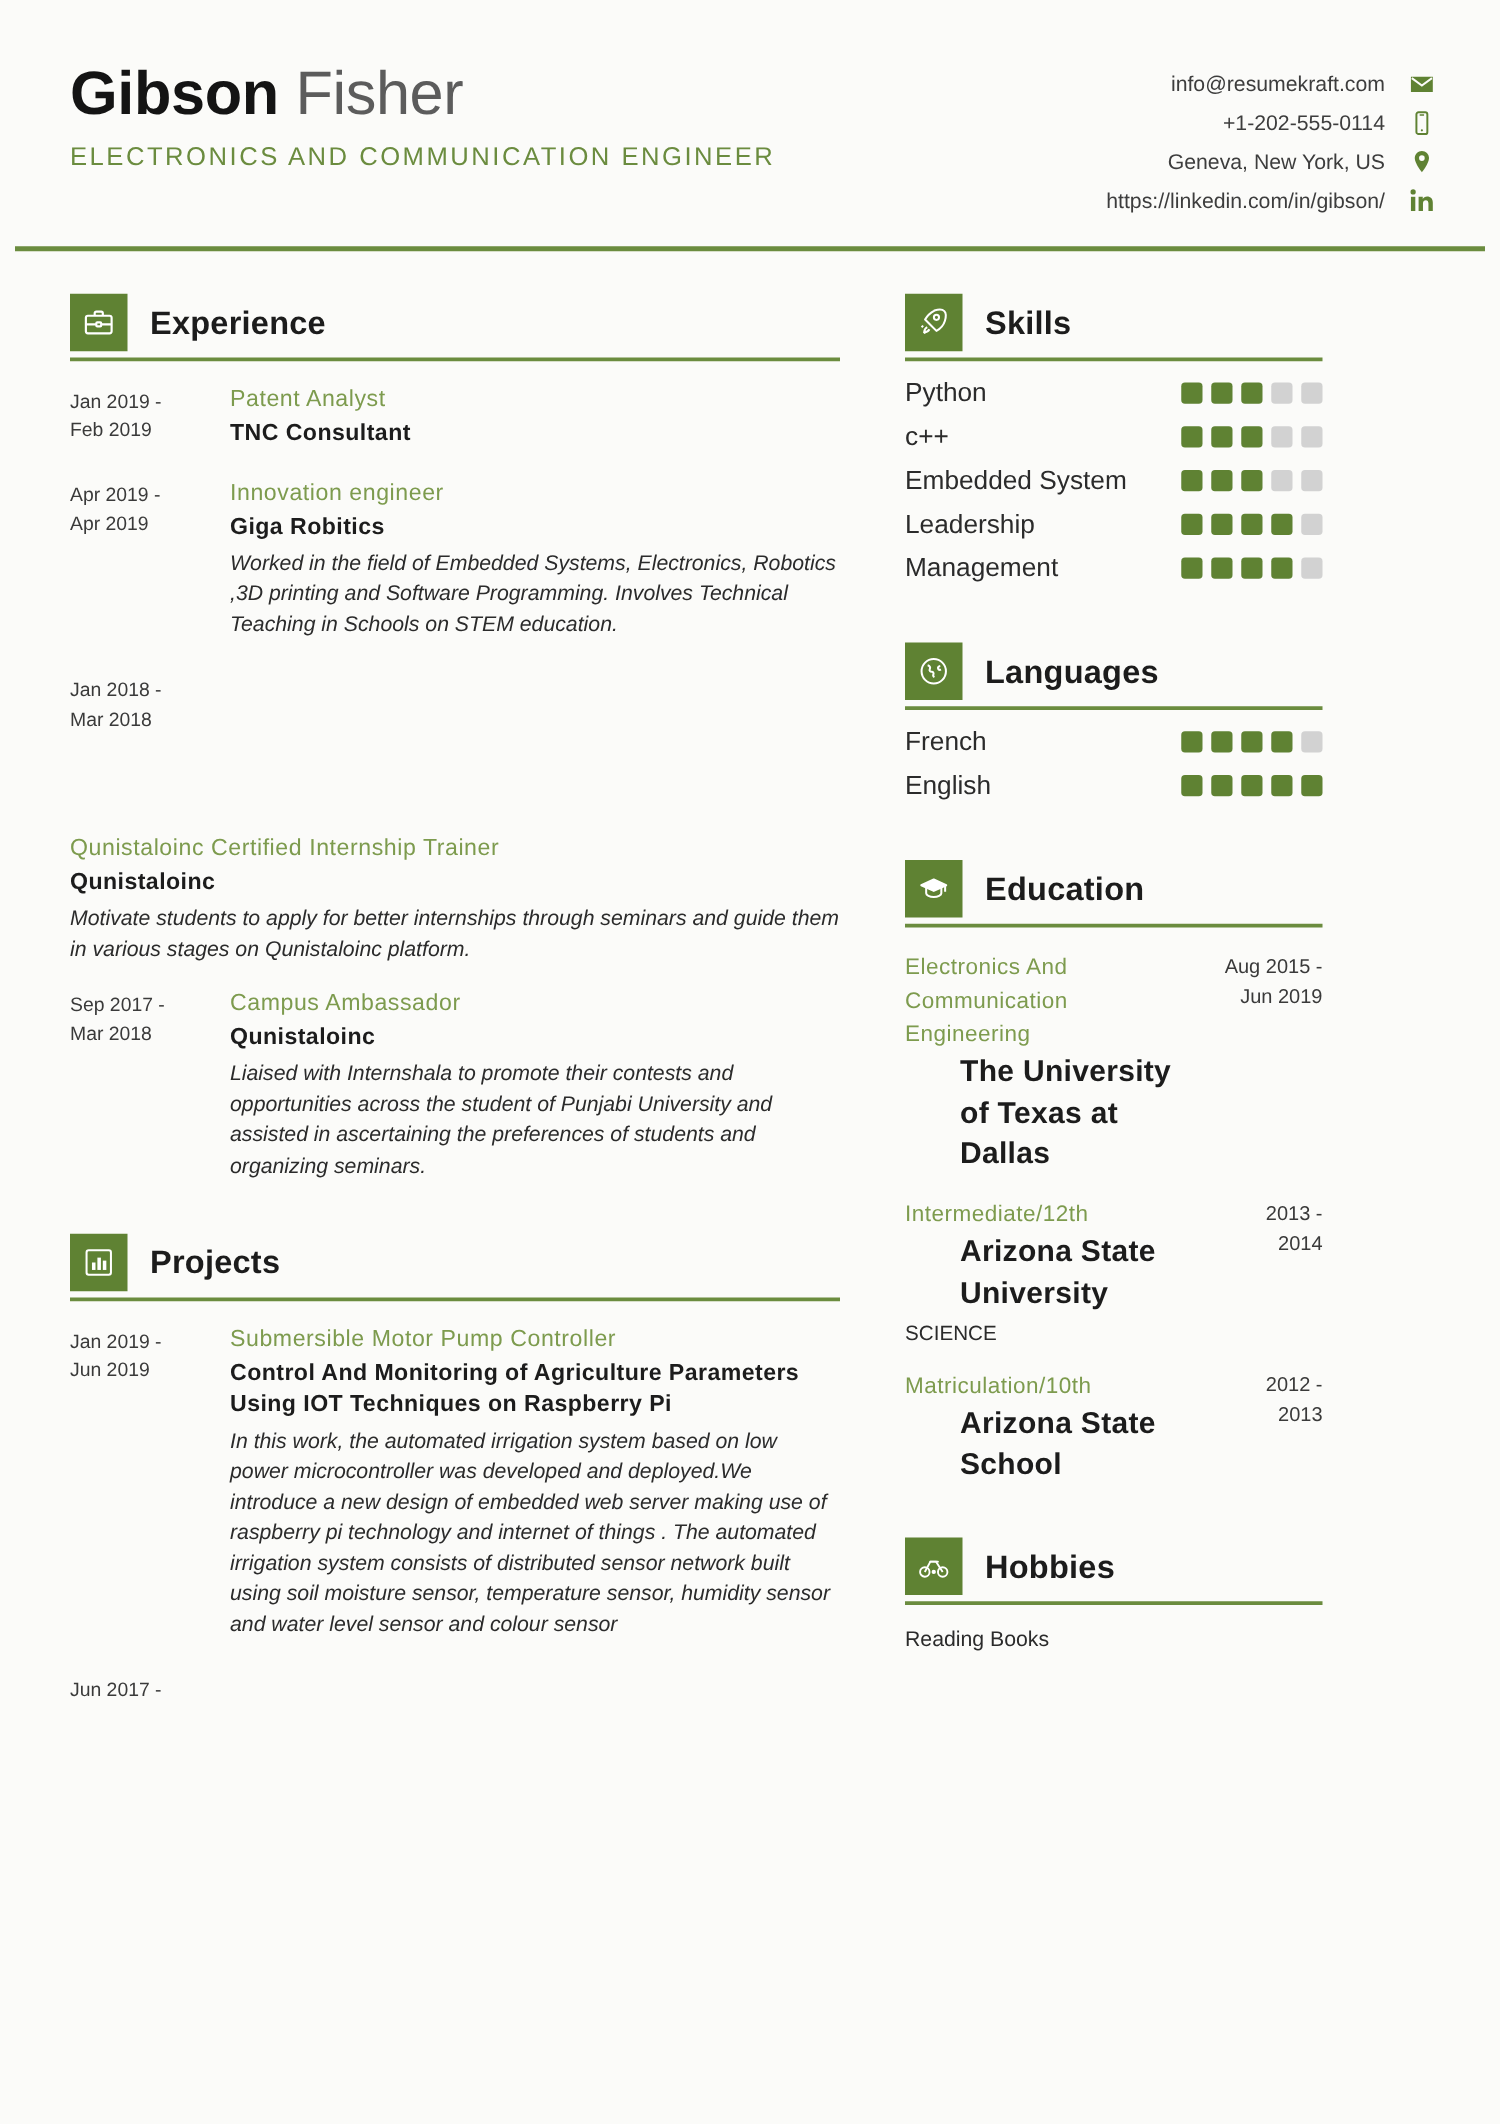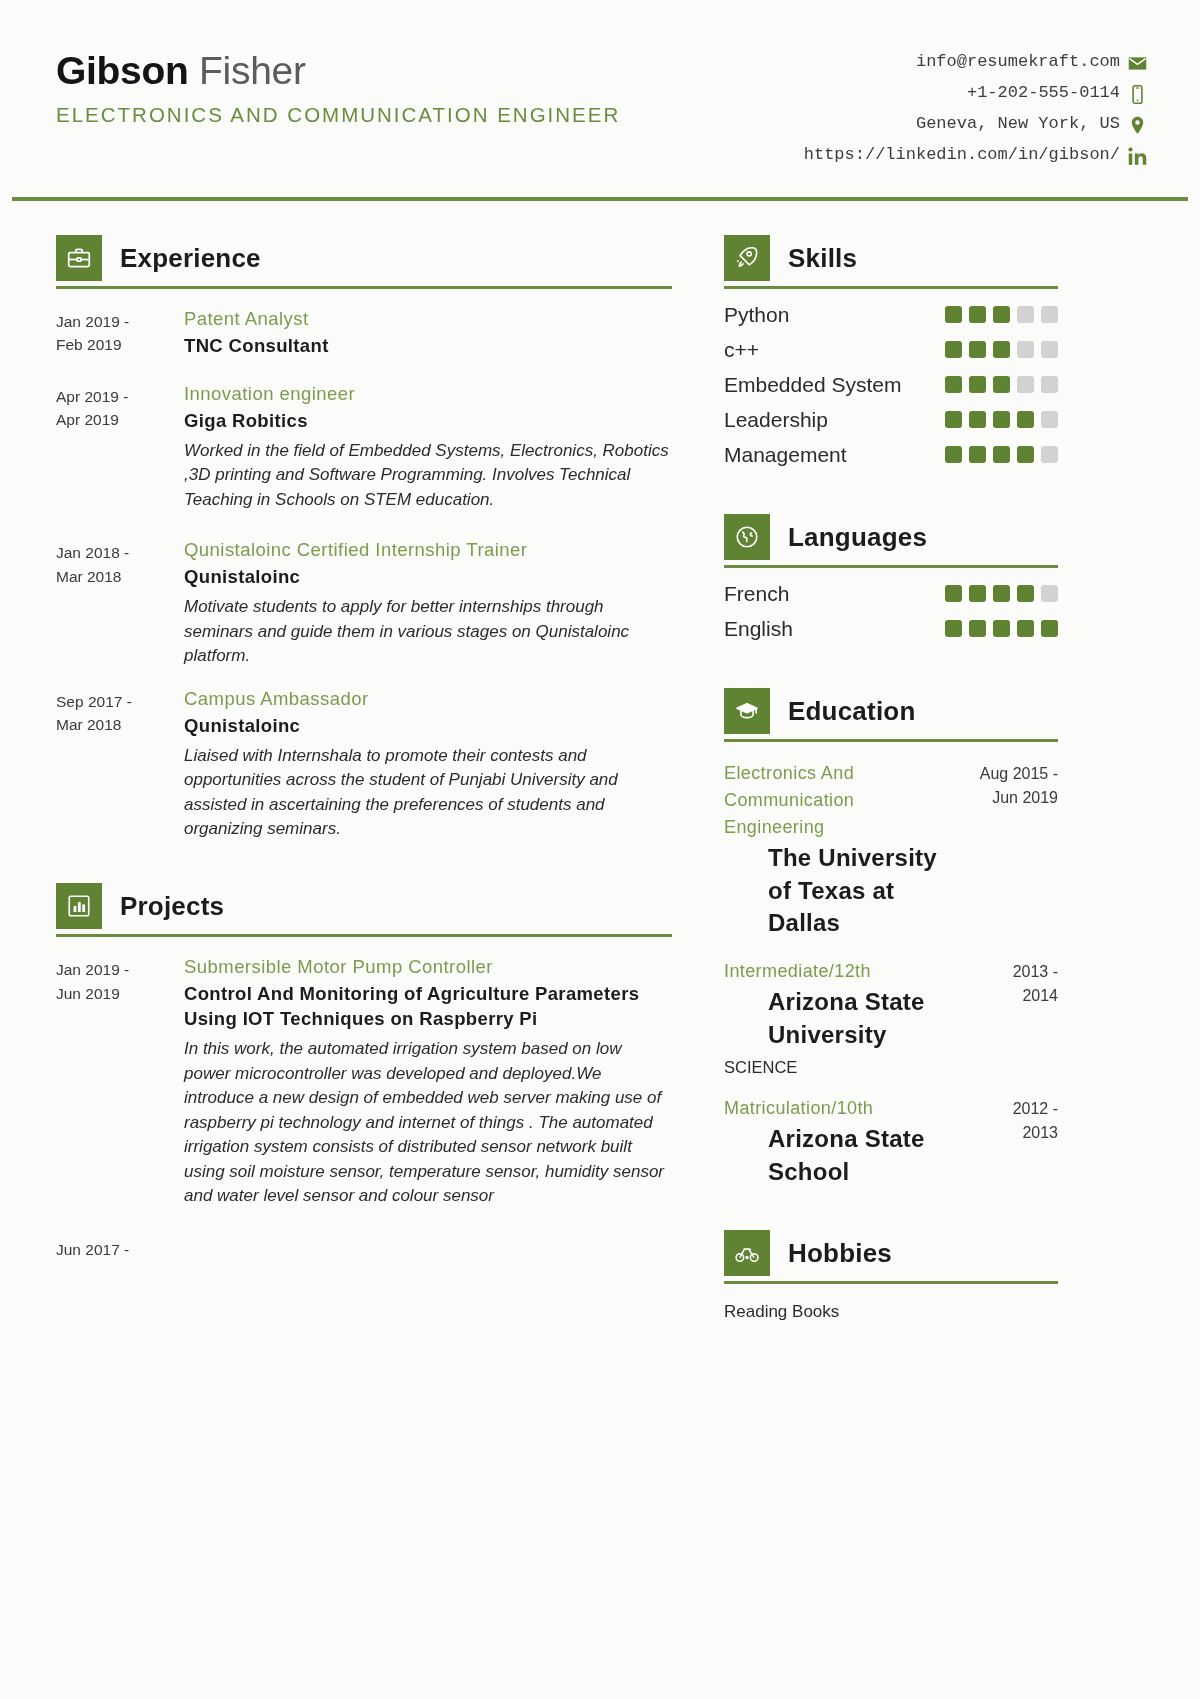--- a/index.html
+++ b/index.html
@@ -20,21 +20,21 @@
 
   
   .header {
     display: flex;
     align-items: flex-start;
     justify-content: space-between;
     padding: 44px 52px 0 56px;
   }
   .name-block { padding-top: 6px; }
   .name {
-    font-size: 39px;
+    font-size: 49px;
     line-height: 1.06;
     letter-spacing: -0.3px;
     white-space: nowrap;
   }
   .name .first { font-weight: 700; color: #141414; }
   .name .last  { font-weight: 400; color: #5c5c5c; }
   .job-title {
     margin-top: 12px;
     font-size: 20.5px;
     letter-spacing: 2.0px;
@@ -44,25 +44,24 @@
   }
 
   .contact {
     display: flex;
     flex-direction: column;
     gap: 5px;
     padding-top: 8px;
   }
   .contact-row {
     display: flex;
-    align-items: flex-start;
+    align-items: flex-end;
     justify-content: flex-end;
-    gap: 6px;
+    gap: 18px;
     height: 26px;
-    font-family: Liberation Mono, monospace;
   }
   .contact-text {
     font-size: 17px;
     color: #3d3d3d;
     text-align: right;
     white-space: nowrap;
   }
   .contact-ico {
     width: 22px;
     height: 22px;
@@ -148,21 +147,21 @@
     letter-spacing: 0.35px;
     line-height: 1.35;
     margin-bottom: 5px;
   }
   .entry-desc {
     font-size: 17px;
     font-style: italic;
     color: #2b2b2b;
     line-height: 1.44;
   }
-  .entry.compact { padding-top: 26px; }
+  .entry.compact { padding-top: 26px; flex-direction: column; }
 
   
   .rate-row {
     display: flex;
     align-items: center;
     justify-content: space-between;
     padding: 0 0 0 12px;
     height: 35px;
   }
   .rate-label {

